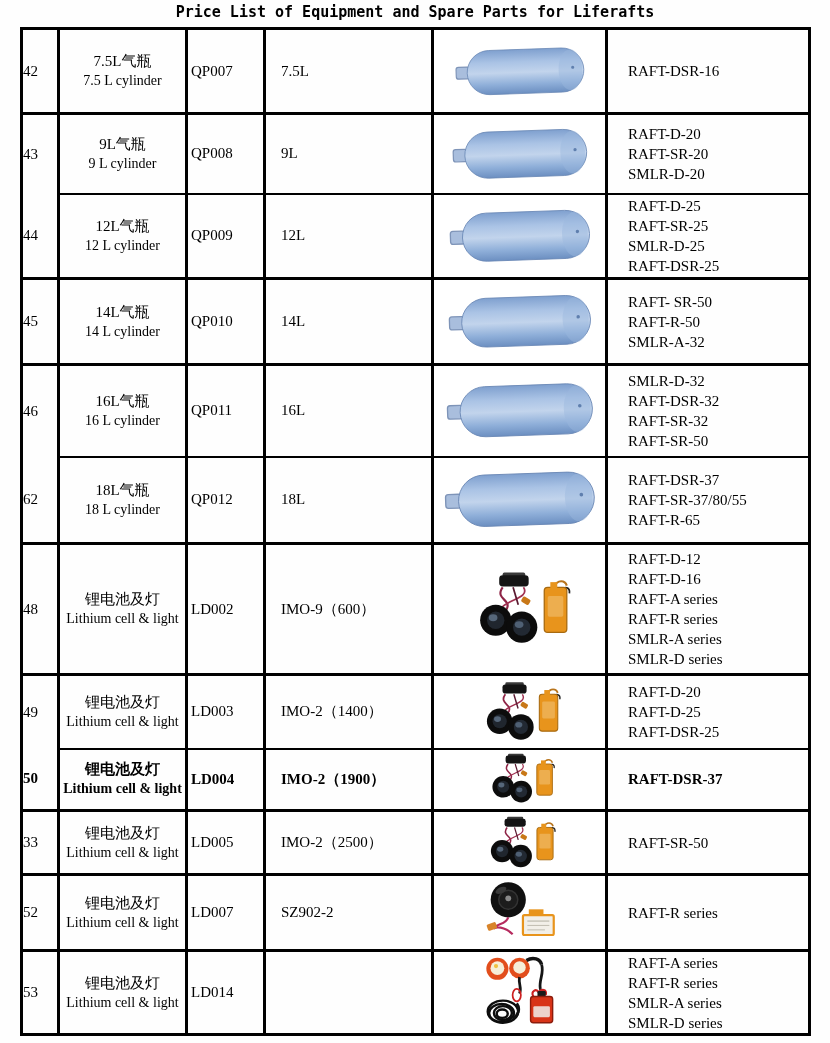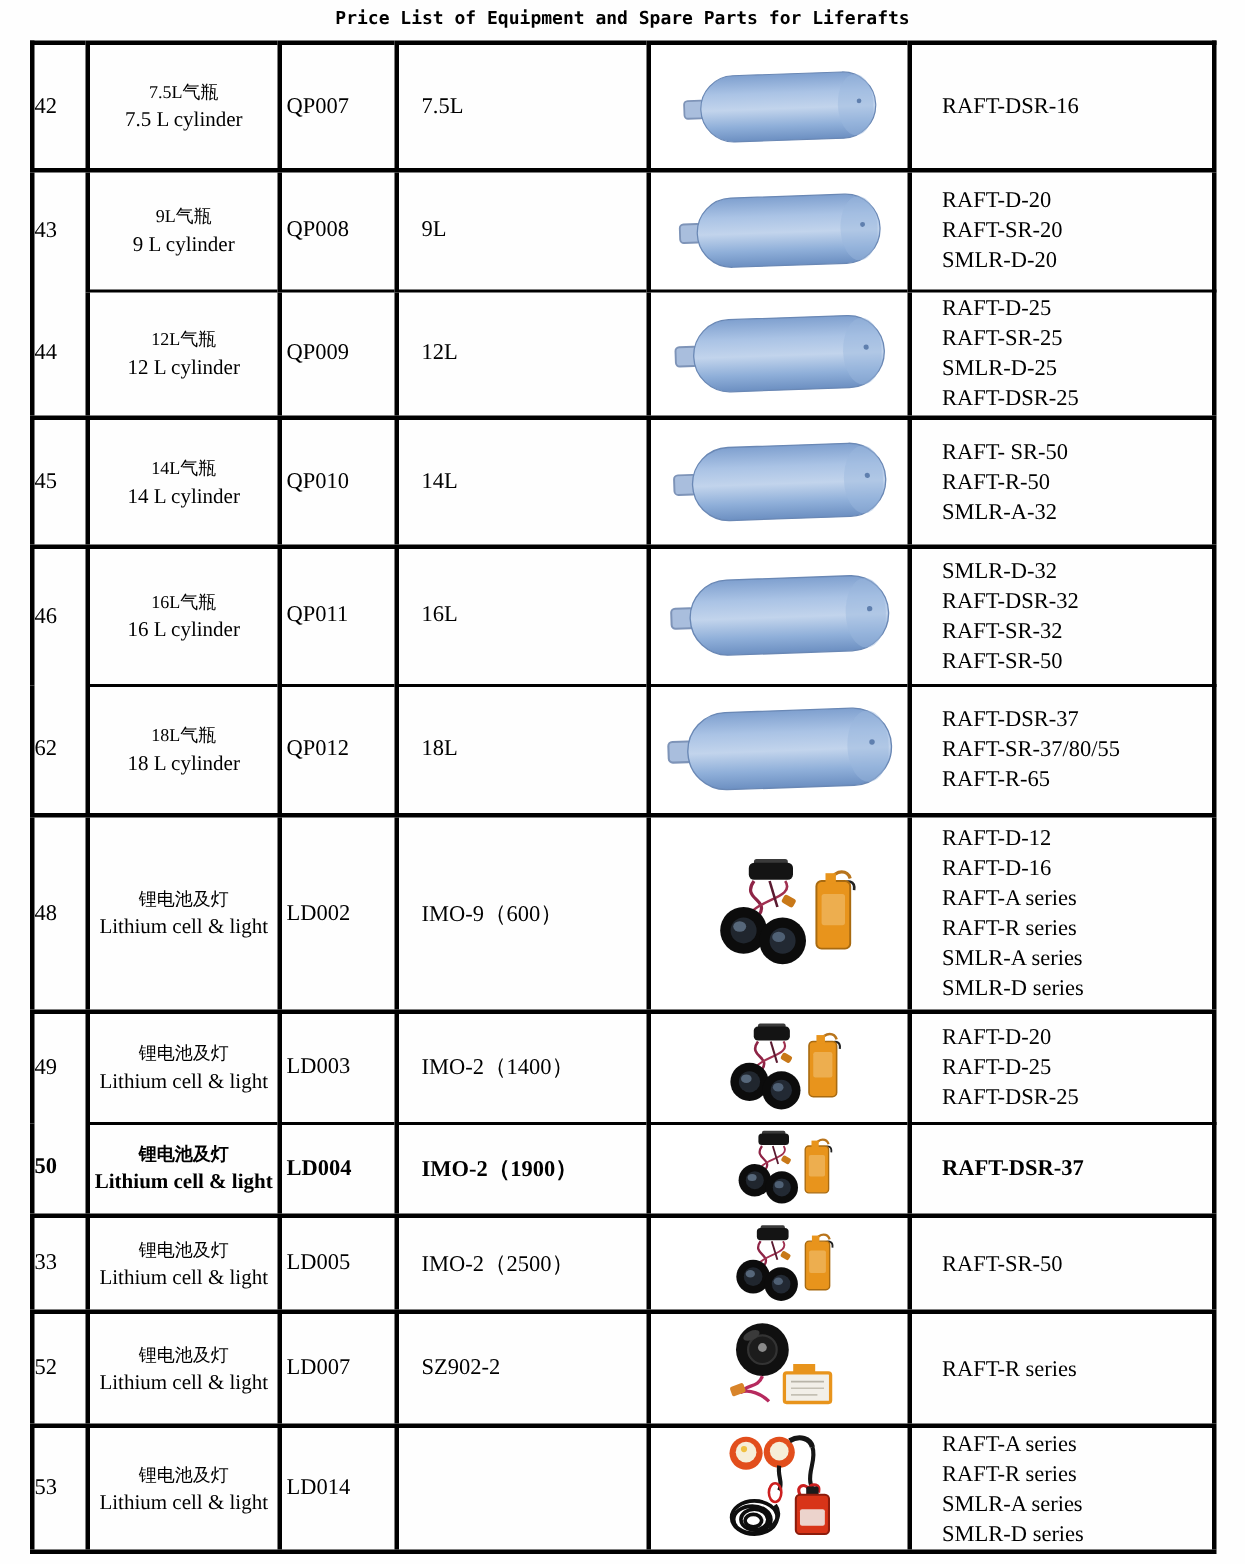--- a/index.html
+++ b/index.html
@@ -2,38 +2,38 @@
 <html><head>
 <meta charset="utf-8">
 <style>
   html,body{margin:0;padding:0;background:#ffffff;}
   .page{
     position:relative;width:830px;height:1043px;background:#fefefe;
     font-family:"Liberation Serif","DejaVu Serif",serif;color:#000;overflow:hidden;
   }
   .title{
     font-family:"DejaVu Sans Mono","Liberation Mono",monospace;
-    font-weight:bold;font-size:12px;line-height:23px;text-align:center;
+    font-weight:bold;font-size:15px;line-height:23px;text-align:center;
     margin:1px 0 3px 0;letter-spacing:0px;color:#000;
   }
   table.price{
     border-collapse:collapse;table-layout:fixed;
     margin-left:20px;width:788px;border:3px solid #000;
   }
   td{
     border-left:3px solid #000;border-right:none;border-top:none;
     border-bottom:3px solid #000;
     padding:0;vertical-align:middle;font-size:15px;overflow:hidden;
   }
   td:first-child{border-left:none;}
   tr.pair td{border-bottom-width:2px;}
   tr.pair td.c-no{border-bottom-style:hidden;}
   .c-no{}
   .c-name{text-align:center;font-size:14px;line-height:19px;white-space:nowrap;}
-  .c-name .cn{font-size:12px;}
+  .c-name .cn{font-size:15px;}
   .c-code{padding-left:3px;}
   .c-spec{padding-left:15px;}
   .c-img{text-align:center;background:#fff;}
   .c-img svg{display:block;margin:0 auto;}
   .c-models{padding-left:20px;line-height:20px;}
   .c-models div{white-space:nowrap;}
 </style>
 </head>
 <body>
 

